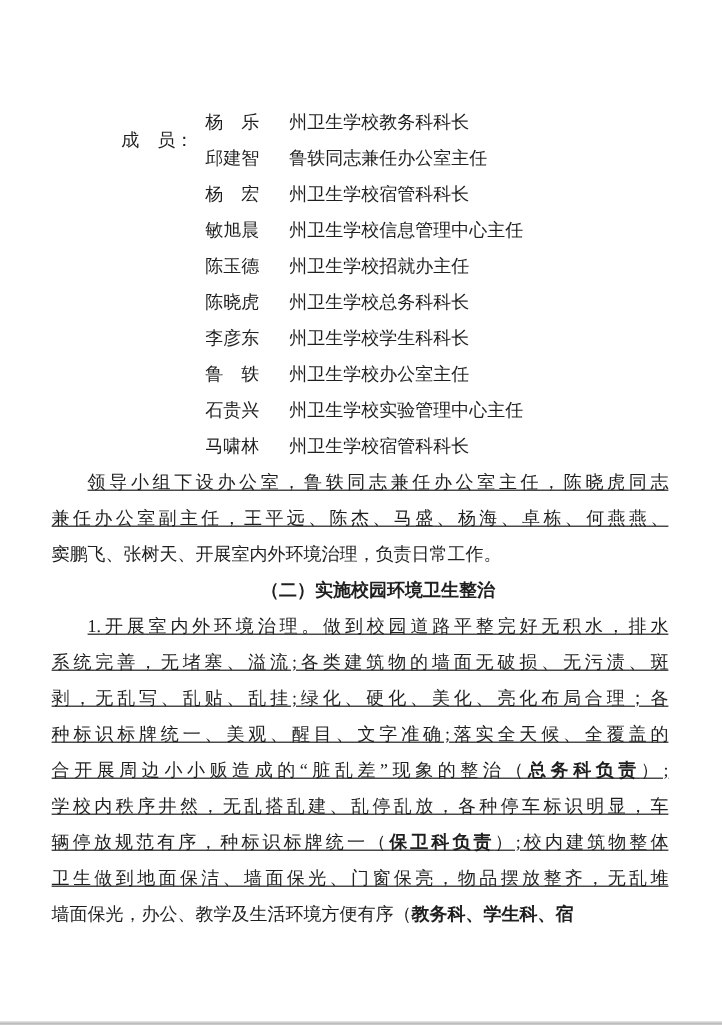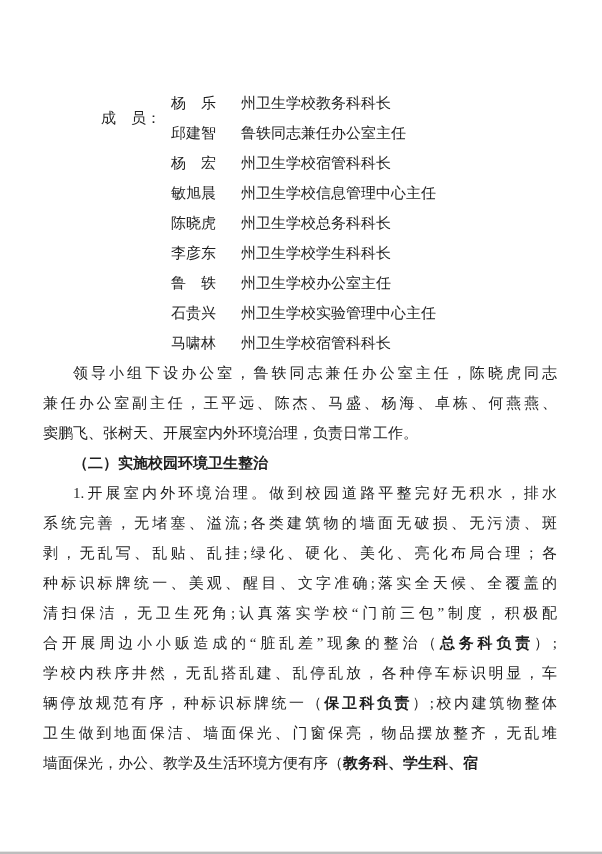--- a/index.html
+++ b/index.html
@@ -50,22 +50,23 @@
   
   .line {
     height: 30px;
     white-space: nowrap;
   }
   .line.indent { text-indent: 2em; }
   .line.fill {
     white-space: normal;
     text-align: justify;
     text-align-last: justify;
+    text-decoration: underline;
   }
-  .heading .line { font-weight: 700; }
+  .heading .line { font-weight: 700; text-align: center; }
   .b { font-weight: 700; }
   
   .bottom-edge {
     position: absolute;
     left: 0;
     right: 0;
     bottom: 0;
     height: 2px;
     background: #bdbdbd;
     border-top: 1px solid #e6e6e6;
@@ -83,20 +84,23 @@
         <div class="member-row">
     <span class="member-name">邱建智</span><span class="member-title">鲁轶同志兼任办公室主任</span>
   </div>
         <div class="member-row">
     <span class="member-name">杨　宏</span><span class="member-title">州卫生学校宿管科科长</span>
   </div>
         <div class="member-row">
     <span class="member-name">敏旭晨</span><span class="member-title">州卫生学校信息管理中心主任</span>
   </div>
         <div class="member-row">
+    <span class="member-name">陈玉德</span><span class="member-title">州卫生学校招就办主任</span>
+  </div>
+        <div class="member-row">
     <span class="member-name">陈晓虎</span><span class="member-title">州卫生学校总务科科长</span>
   </div>
         <div class="member-row">
     <span class="member-name">李彦东</span><span class="member-title">州卫生学校学生科科长</span>
   </div>
         <div class="member-row">
     <span class="member-name">鲁　轶</span><span class="member-title">州卫生学校办公室主任</span>
   </div>
         <div class="member-row">
     <span class="member-name">石贵兴</span><span class="member-title">州卫生学校实验管理中心主任</span>
@@ -112,21 +116,20 @@
           <div class="line"><span>窦鹏飞、张树天、开展室内外环境治理，负责日常工作。</span></div>
         </div>
         <div class="heading">
           <div class="line indent"><span class="b">（二）实施校园环境卫生整治</span></div>
         </div>
         <div class="para">
           <div class="line indent fill"><span>1.开展室内外环境治理。做到校园道路平整完好无积水，排水</span></div>
           <div class="line fill"><span>系统完善，无堵塞、溢流;各类建筑物的墙面无破损、无污渍、斑</span></div>
           <div class="line fill"><span>剥，无乱写、乱贴、乱挂;绿化、硬化、美化、亮化布局合理；各</span></div>
           <div class="line fill"><span>种标识标牌统一、美观、醒目、文字准确;落实全天候、全覆盖的</span></div>
-          <div class="line fill"><span>清扫保洁，无卫生死角;认真落实学校“门前三包”制度，积极配</span></div>
           <div class="line fill"><span>合开展周边小小贩造成的“脏乱差”现象的整治（</span><span class="b">总务科负责</span><span>）;</span></div>
           <div class="line fill"><span>学校内秩序井然，无乱搭乱建、乱停乱放，各种停车标识明显，车</span></div>
           <div class="line fill"><span>辆停放规范有序，种标识标牌统一（</span><span class="b">保卫科负责</span><span>）;校内建筑物整体</span></div>
           <div class="line fill"><span>卫生做到地面保洁、墙面保光、门窗保亮，物品摆放整齐，无乱堆</span></div>
           <div class="line"><span>墙面保光，办公、教学及生活环境方便有序（</span><span class="b">教务科、学生科、宿</span></div>
         </div>
       </div>
   </div>
   <div class="bottom-edge"></div>
 </div>

